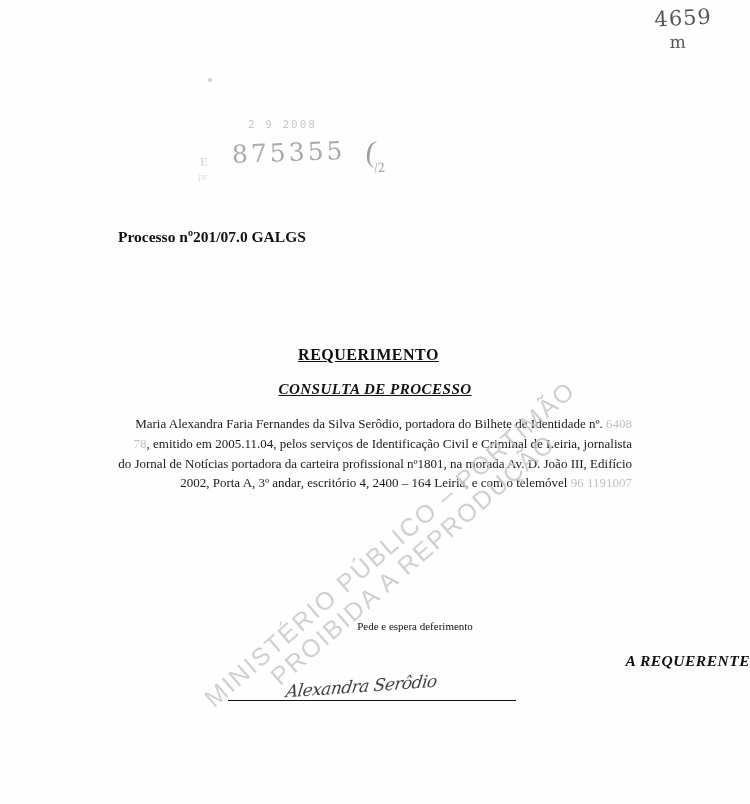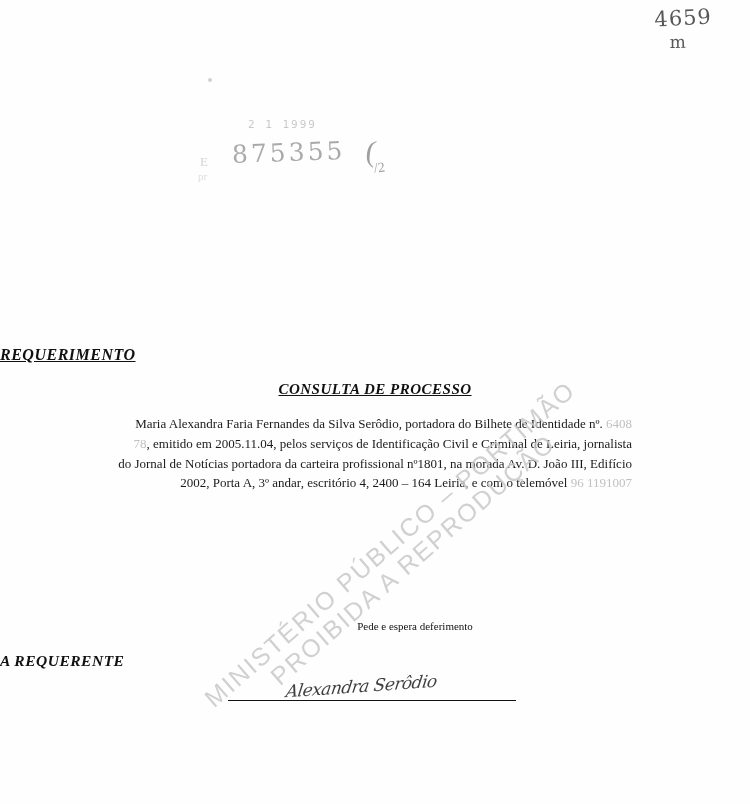--- a/index.html
+++ b/index.html
@@ -130,23 +130,23 @@
     width: 300px;
     font-size: 15px;
     font-weight: bold;
     line-height: 1.35;
   }
   .title-1 {
     position: absolute;
     top: 346px;
     left: 0;
     width: 737px;
+    text-align: center;
     font-size: 16px;
     font-weight: bold;
-    font-style: italic;
     text-decoration: underline;
     letter-spacing: 0.5px;
   }
   .title-2 {
     position: absolute;
     top: 381px;
     left: 0;
     width: 750px;
     text-align: center;
     font-size: 15px;
@@ -181,21 +181,21 @@
     width: 750px;
     text-align: center;
     font-size: 11px;
     margin-left: 40px;
   }
   .requerente {
     position: absolute;
     top: 652px;
     left: 0;
     width: 750px;
-    text-align: left;
+    text-align: right;
     font-size: 15.5px;
     font-weight: bold;
     font-style: italic;
     letter-spacing: 0.5px;
   }
 
   
   .sig-line {
     position: absolute;
     top: 700px;
@@ -253,29 +253,30 @@
 <body>
 
 <div class="page">
 
   <div class="handwrite-top">
     <span>4659</span>
     <span class="second">m</span>
   </div>
 
   <div class="stamp-block">
-    <div class="stamp-date">2 1     1999</div>
+    <div class="stamp-date">2 9     2008</div>
     <div class="stamp-number">875355</div>
     <div class="stamp-slash">(</div>
     <div class="stamp-slash-small">/2</div>
     <div class="stamp-left-mark">E</div>
     <div class="stamp-left-mark2">pr</div>
   </div>
   <div class="speck"></div>
 
+  <div class="proc-number">Processo nº201/07.0 GALGS</div>
 
 
   <div class="title-1">REQUERIMENTO</div>
   <div class="title-2">CONSULTA DE PROCESSO</div>
 
   <div class="para para-1">
     <span>Maria Alexandra Faria Fernandes da Silva Serôdio, portadora do Bilhete de Identidade nº. </span><span class="faded">6408 78</span><span>, emitido em 2005.11.04, pelos serviços de Identificação Civil e Criminal de Leiria, jornalista do Jornal de Notícias portadora da carteira profissional nº1801, na morada Av. D. João III, Edifício 2002, Porta A, 3º andar, escritório 4, 2400 – 164 Leiria, e com o telemóvel </span><span class="faded">96 1191007</span>
   </div>
 
 

